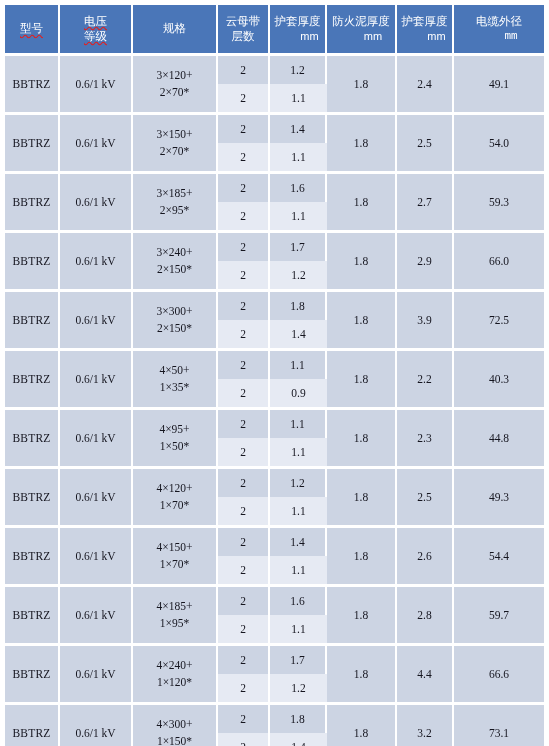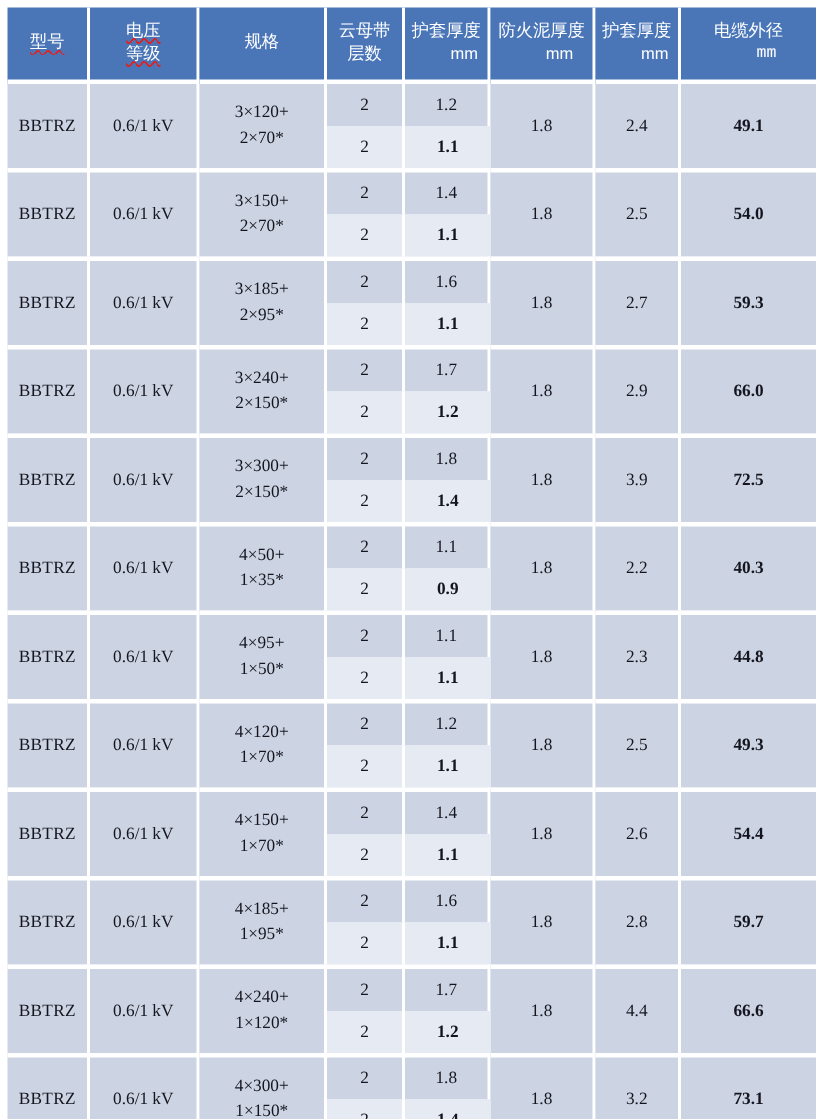--- a/index.html
+++ b/index.html
@@ -55,21 +55,21 @@
   
   tbody td {
     font-size: 11.5px;
     color: #15151f;
     text-align: center;
     vertical-align: middle;
     padding: 0;
     height: 28px;
     border-right: 2px solid #ffffff;
   }
-  tbody td:last-child { border-right: none; font-weight: bold; }
+  tbody td:last-child { border-right: none; }
   .c-main   { background: #ccd4e3; }
   .c-sub-a  { background: #ccd4e3; }
   .c-sub-b  { background: #e6eaf3; }
   tr.row-top td     { border-top: 3px solid #ffffff; }
   tbody tr.row-first td { border-top: none; }
   .spec-line { display: block; line-height: 1.5; }
   .model-cell { font-size: 11.5px; letter-spacing: 0.2px; margin-top: 31px; }
 </style>
 <style>thead th{background:#4a76b8;}
 thead th{color:#ffffff;}

